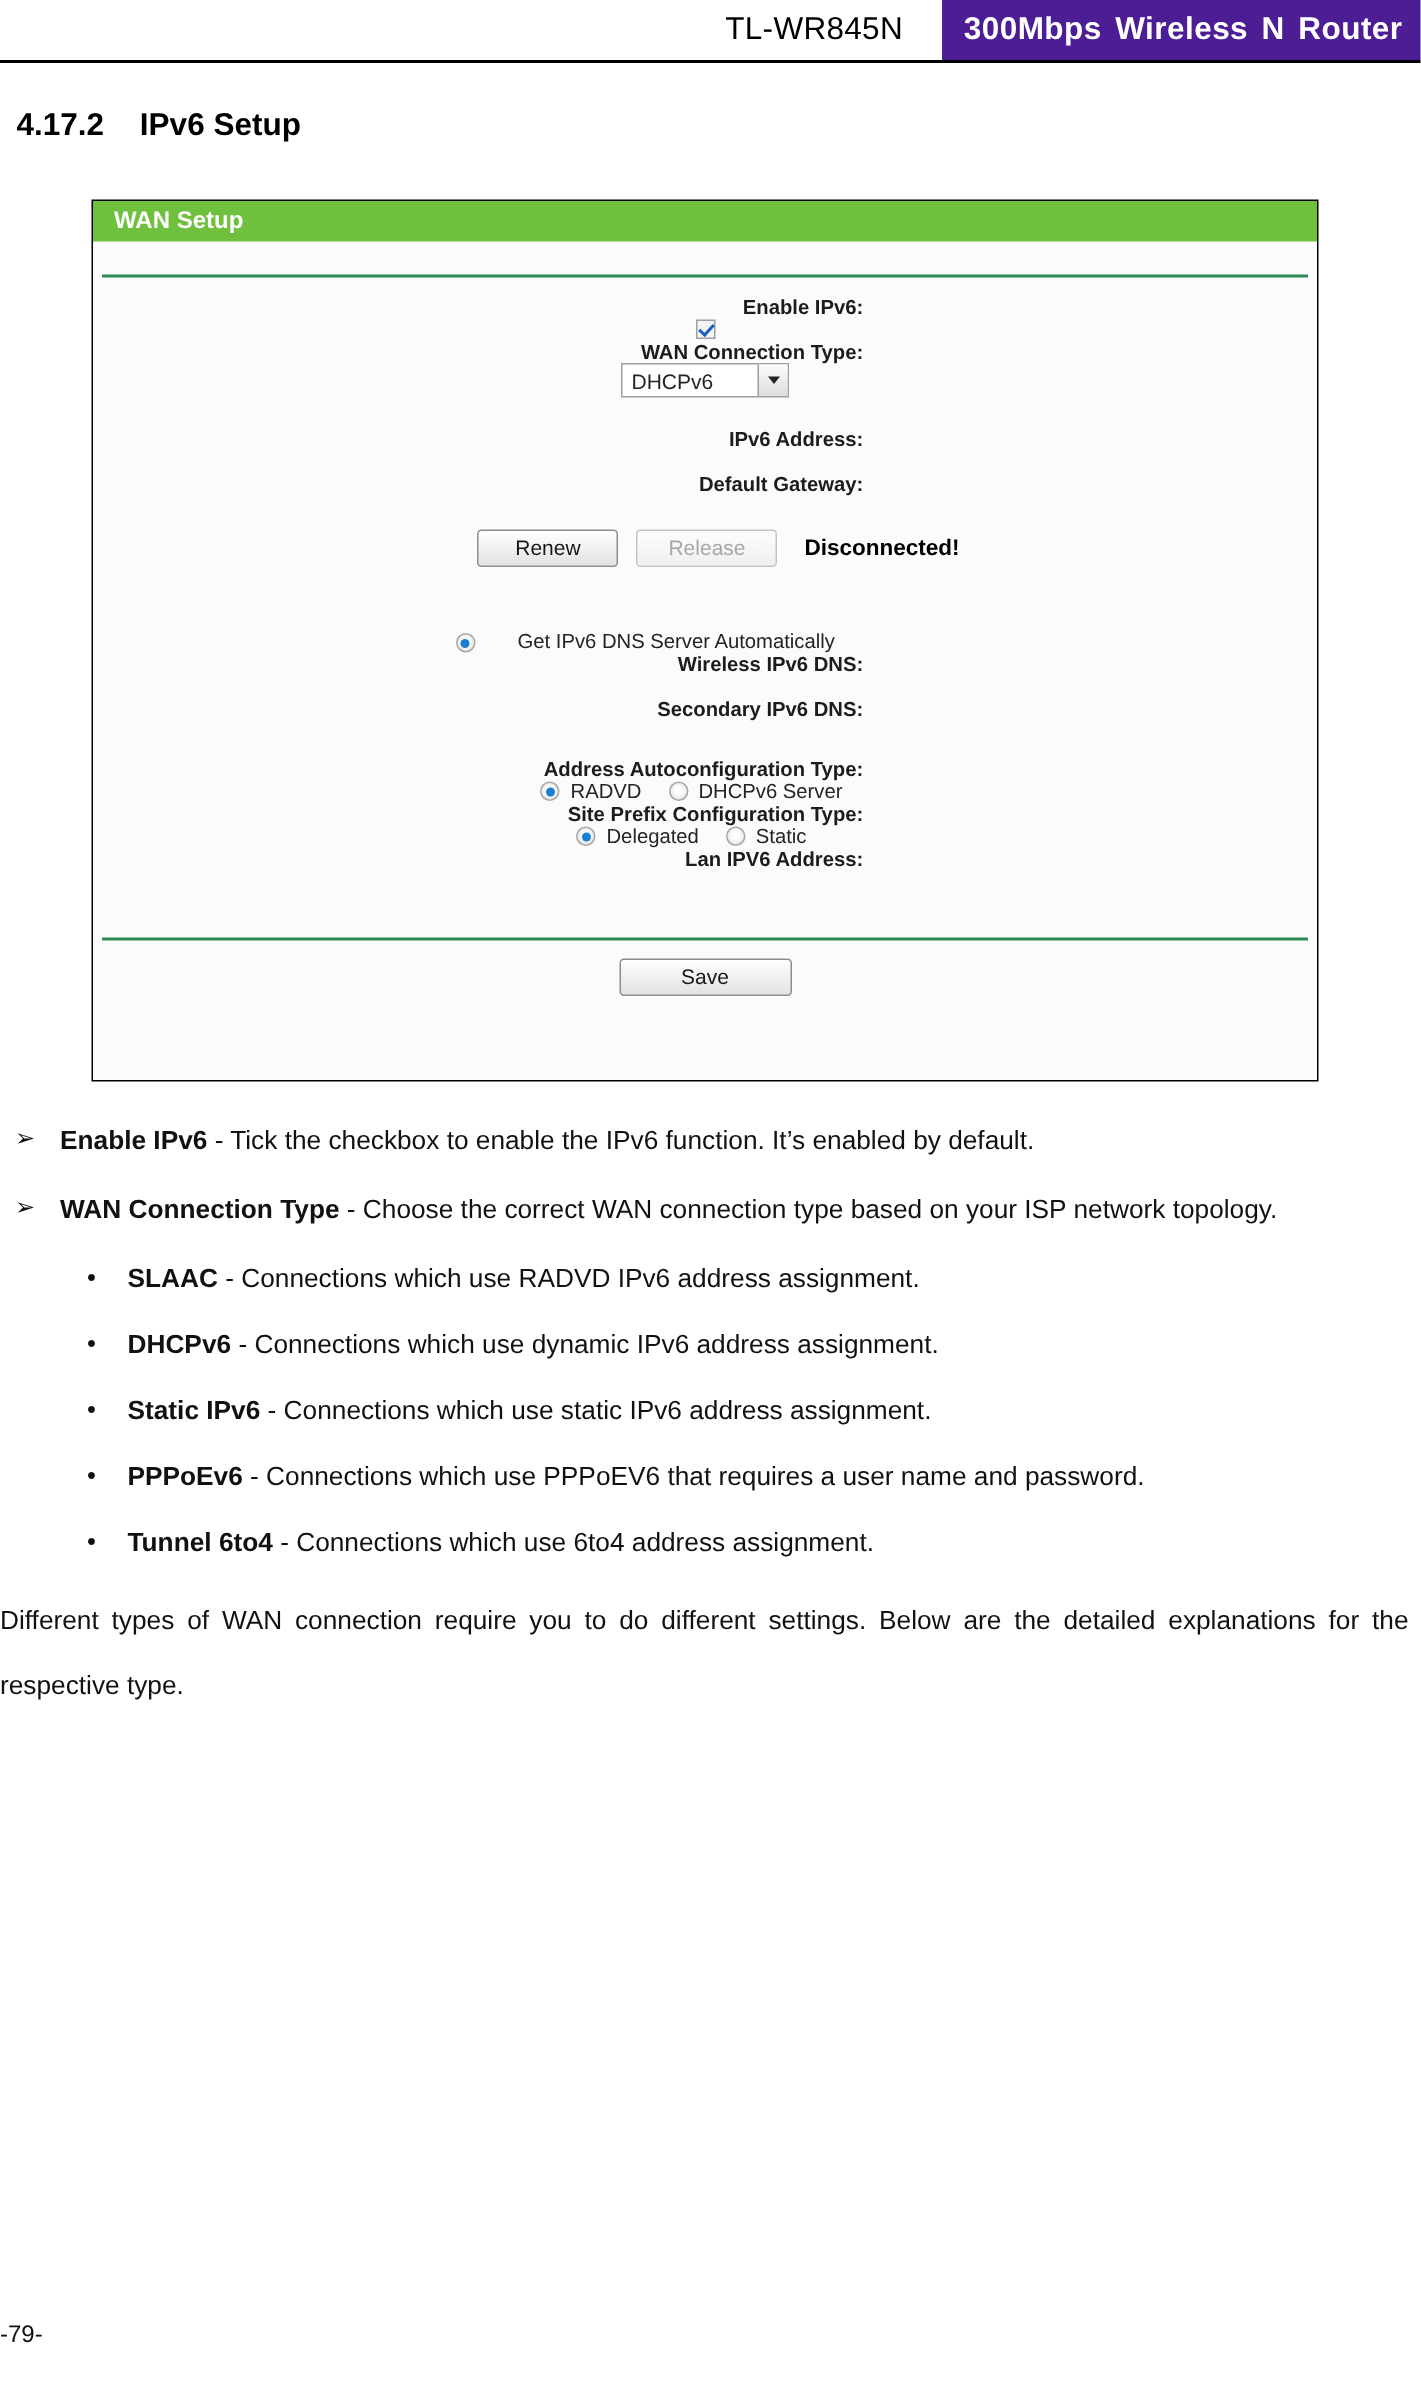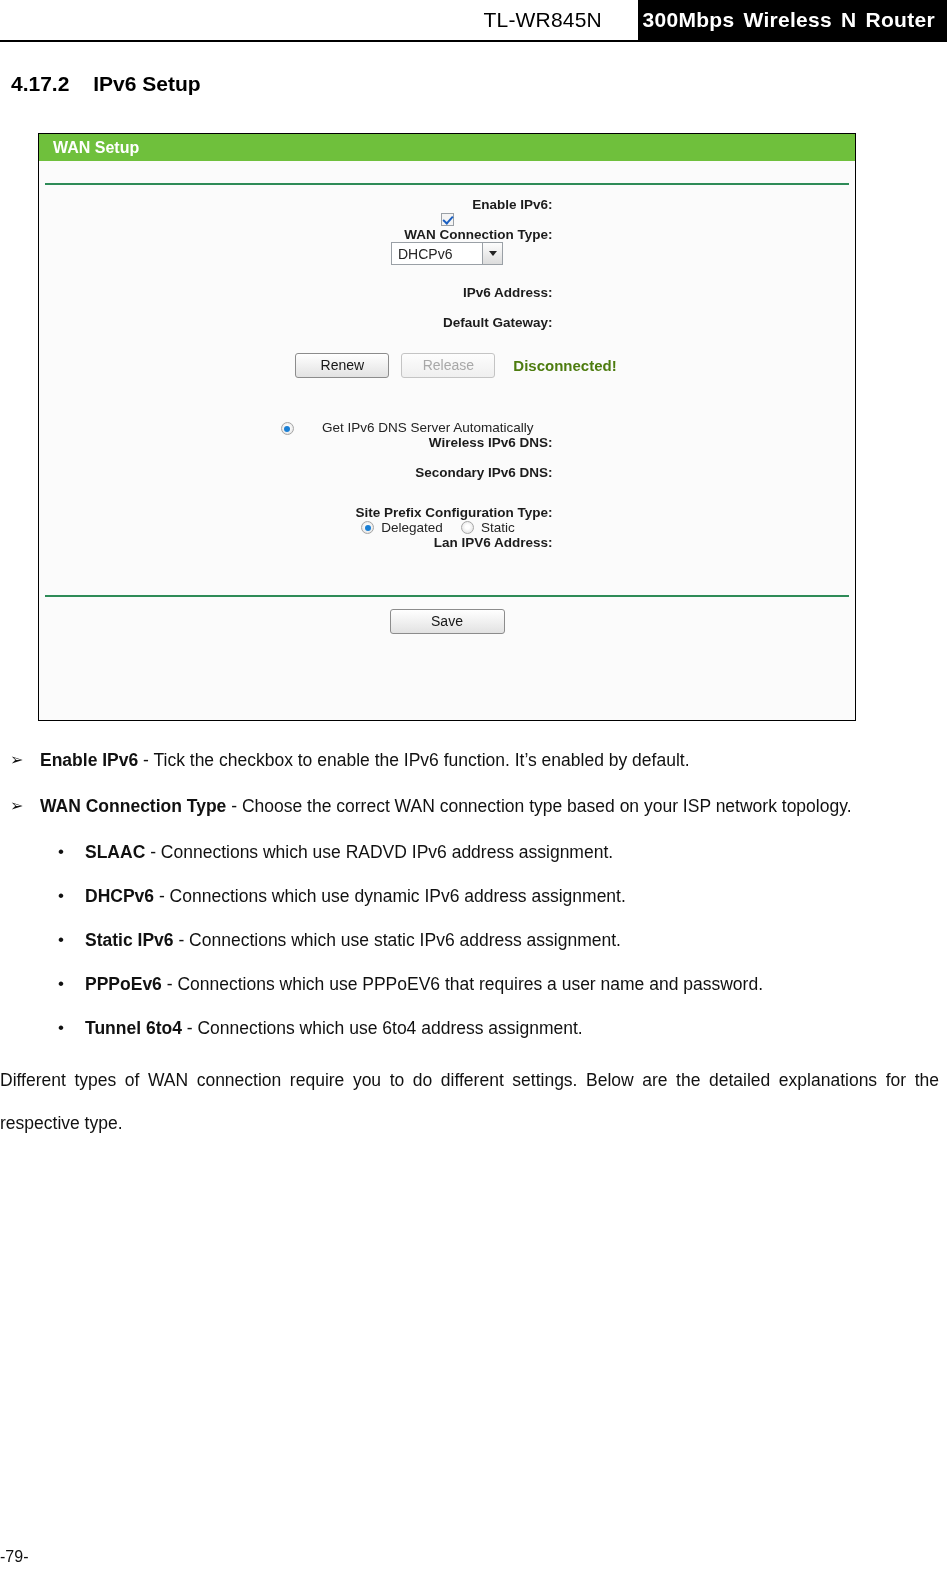--- a/index.html
+++ b/index.html
@@ -39,25 +39,25 @@
     font-size: 21px;
     letter-spacing: 0.2px;
     color: #000000;
     white-space: nowrap;
   }
   .hdr-product {
     position: absolute;
     right: 0;
     top: 0;
     height: 40px;
-    background: #000000;
+    background: #4c1d95;
     color: #ffffff;
     font-size: 21px;
     font-weight: bold;
-    padding: 0 12px 0 4px;
+    padding: 0 12px 0 14px;
     display: flex;
     align-items: center;
     white-space: nowrap;
     letter-spacing: 0.3px;
   }
   .hdr-product .w { margin-right: 9px; }
   .hdr-product .w:last-child { margin-right: 0; }
 
   
   .section-heading {
@@ -66,21 +66,21 @@
     top: 72px;
     font-size: 21px;
     font-weight: bold;
     white-space: nowrap;
   }
   .section-heading .num { margin-right: 18px; padding-left: 11px; }
 
   
   .ui-panel {
     position: absolute;
-    left: 38px;
+    left: 61px;
     top: 133px;
     width: 818px;
     height: 588px;
     border: 1px solid #000000;
     background: #fbfbfb;
     box-sizing: border-box;
     font-size: 13px;
     color: #1a1a1a;
   }
   .green-bar {
@@ -194,21 +194,21 @@
     box-sizing: border-box;
     padding: 0 10px;
   }
   .btn.disabled {
     color: #a8a8a8;
     border-color: #c4c4c4;
     background: linear-gradient(#fdfdfd, #efefef);
   }
   .btn.save { min-width: 115px; }
   .status-text {
-    color: #4d7c0f;
+    color: #000000;
     font-weight: bold;
     font-size: 15px;
     margin-left: 18px;
     white-space: nowrap;
   }
 
   
   .radio {
     width: 13px;
     height: 13px;
@@ -414,20 +414,35 @@
 
     <div style="height:6px;"></div>
 
 
     <div style="height:4px;"></div>
   </div>
 
 
   <div class="panel-body">
 
+    <div class="form-row">
+      <div class="f-label">Address Autoconfiguration Type:</div>
+      <div class="f-control">
+        <span class="radio-group">
+          <span class="opt">
+            <span class="radio on"></span>
+            <span class="radio-label">RADVD</span>
+          </span>
+          <span class="opt">
+            <span class="radio"></span>
+            <span class="radio-label">DHCPv6 Server</span>
+          </span>
+        </span>
+      </div>
+    </div>
 
     <div class="form-row">
       <div class="f-label">Site Prefix Configuration Type:</div>
       <div class="f-control">
         <span class="radio-group">
           <span class="opt">
             <span class="radio on"></span>
             <span class="radio-label">Delegated</span>
           </span>
           <span class="opt">

